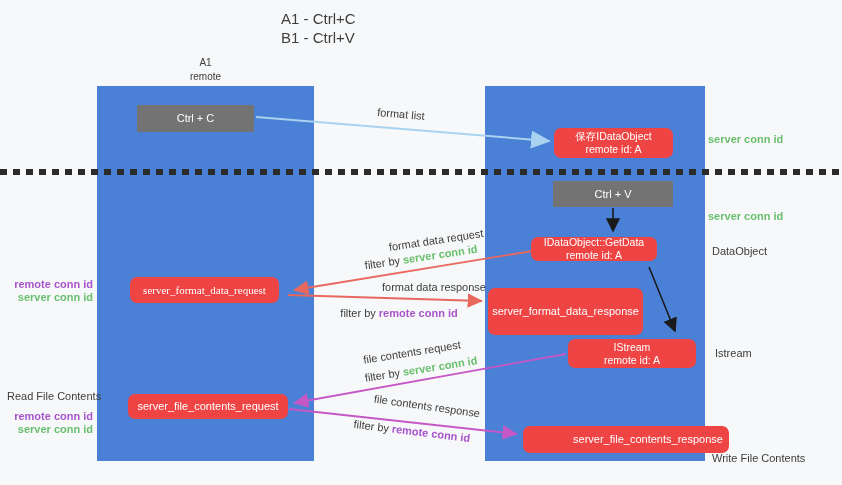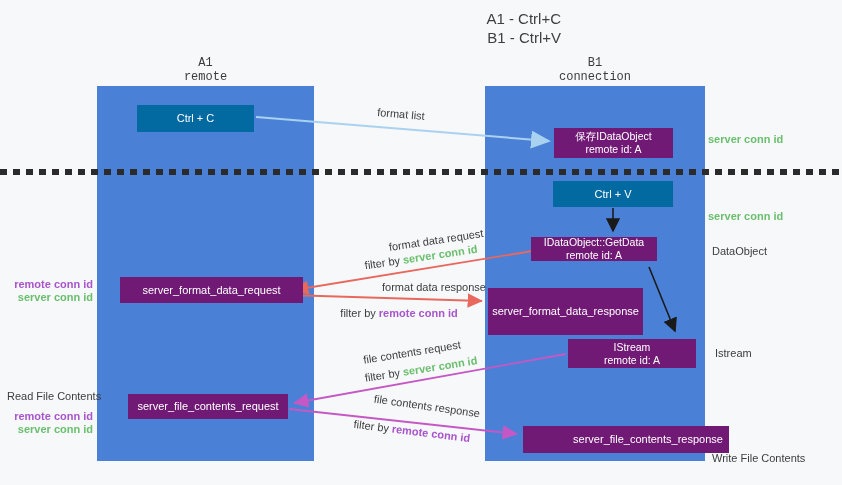--- a/index.html
+++ b/index.html
@@ -2,42 +2,42 @@
 <html><head>
 <meta charset="utf-8">
 <style>
   html,body{margin:0;padding:0;background:#f7f8f9;}
   #stage{position:relative;width:842px;height:485px;background:#f7f8f9;
          font-family:"Liberation Sans","DejaVu Sans",sans-serif;overflow:hidden;}
   
   .col{position:absolute;top:86px;height:375px;background:#4a80d6;z-index:1;}
   #col-a1{left:97px;width:217px;}
   #col-b1{left:485px;width:220px;}
-  .col-header{position:absolute;text-align:center;font-size:12px;color:#3c3c3c;
-              line-height:14px;z-index:2;font-family:Liberation Mono, monospace;}
+  .col-header{position:absolute;text-align:center;font-size:10px;color:#3c3c3c;
+              line-height:14px;z-index:2;}
   #hdr-a1{left:97px;top:56px;width:217px;}
   #hdr-b1{left:485px;top:56px;width:220px;}
   
-  #title{position:absolute;left:281px;top:9px;width:280px;text-align:right;
+  #title{position:absolute;left:281px;top:9px;width:280px;text-align:left;
          font-size:15px;color:#3f3f3f;line-height:19px;z-index:2;}
   
   #divider{position:absolute;left:0;top:169px;width:842px;height:6px;z-index:3;
            background:repeating-linear-gradient(90deg,#2b2b2b 0,#2b2b2b 7px,transparent 7px,transparent 13px);}
   
   .box{position:absolute;display:flex;flex-direction:column;align-items:center;
        justify-content:center;color:#fff;text-align:center;font-size:11px;
        line-height:13px;z-index:4;white-space:nowrap;}
-  .green{background:#0369a1;text-align:right;}
-  .orange{background:#701a75;}
+  .green{background:#737373;text-align:right;}
+  .orange{background:#ef4444;border-radius:7px;}
   .two-line{font-size:10.5px;}
   #box-ctrl-c{left:137px;top:105px;width:117px;height:27px;}
   #box-save-obj{left:554px;top:128px;width:119px;height:30px;}
   #box-ctrl-v{left:553px;top:181px;width:120px;height:26px;}
   #box-getdata{left:531px;top:237px;width:126px;height:24px;}
-  #box-fmt-req{left:120px;top:277px;width:183px;height:26px;}
+  #box-fmt-req{left:130px;top:277px;width:149px;height:26px;font-family:Liberation Serif, serif;}
   #box-fmt-resp{left:488px;top:288px;width:155px;height:47px;}
   #box-istream{left:568px;top:339px;width:128px;height:29px;}
   #box-file-req{left:128px;top:394px;width:160px;height:25px;}
   #box-file-resp{left:523px;top:426px;width:162px;height:27px;padding-left:44px;}
   
   .side{position:absolute;font-size:11px;color:#3d3d3d;white-space:nowrap;z-index:5;}
   .green-t{color:#6abf6e;font-weight:bold;}
   .purple-t{color:#a855cc;font-weight:bold;}
   #lbl-sconn-1{left:708px;top:133px;}
   #lbl-sconn-2{left:708px;top:210px;}
@@ -70,24 +70,20 @@
 <div id="stage">
 
   <div id="title">
     <div>A1 - Ctrl+C</div>
     <div>B1 - Ctrl+V</div>
   </div>
 
   <div id="hdr-a1" class="col-header">
     <div>A1</div>
     <div>remote</div>
-  </div>
-  <div id="hdr-b1" class="col-header">
-    <div>B1</div>
-    <div>connection</div>
   </div>
 
   <div id="col-a1" class="col"></div>
   <div id="col-b1" class="col"></div>
 
   <div id="divider"></div>
 
   <svg id="arrows" width="842" height="485">
     <defs>
       <marker id="m-blue" markerWidth="11" markerHeight="9" refX="9" refY="4.5" orient="auto">

